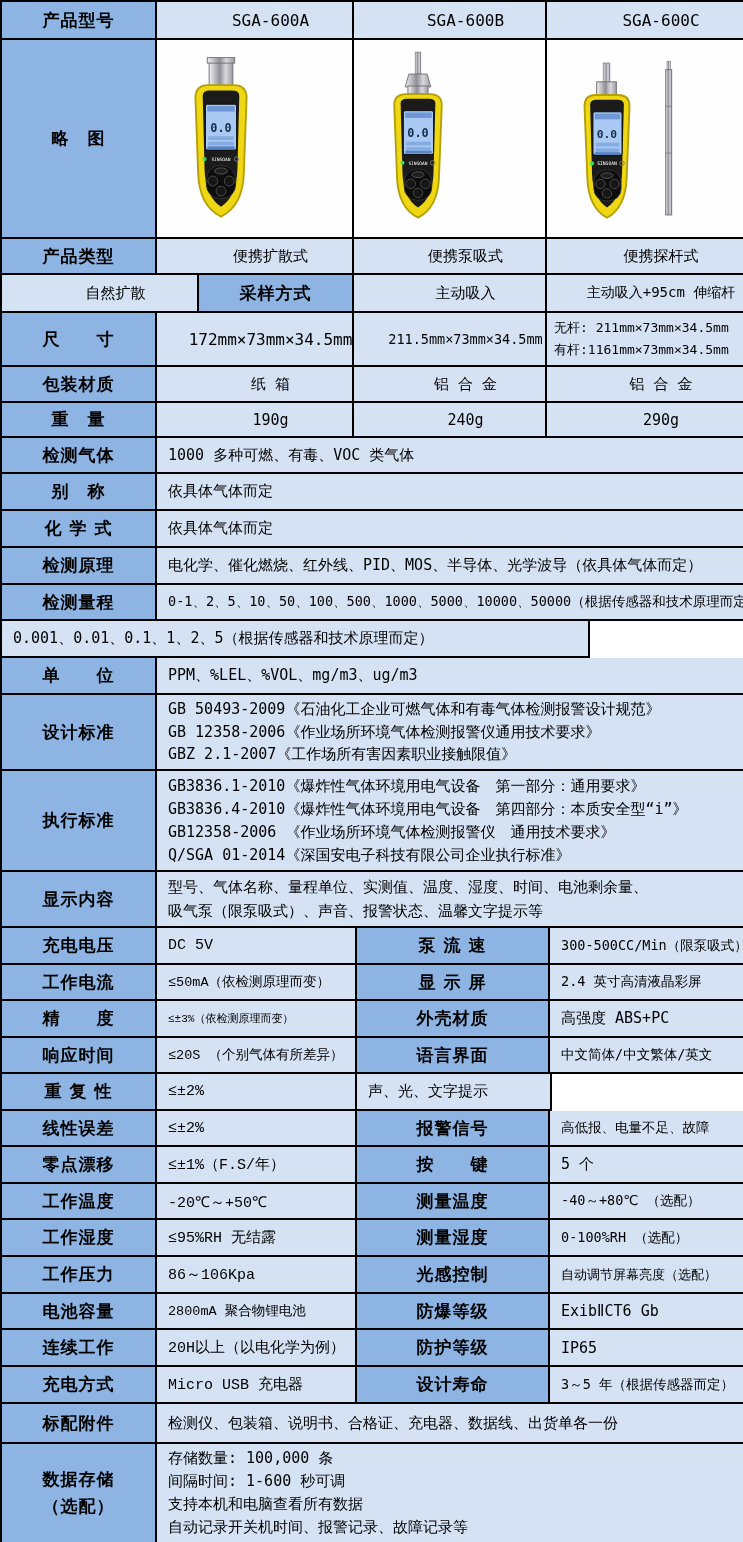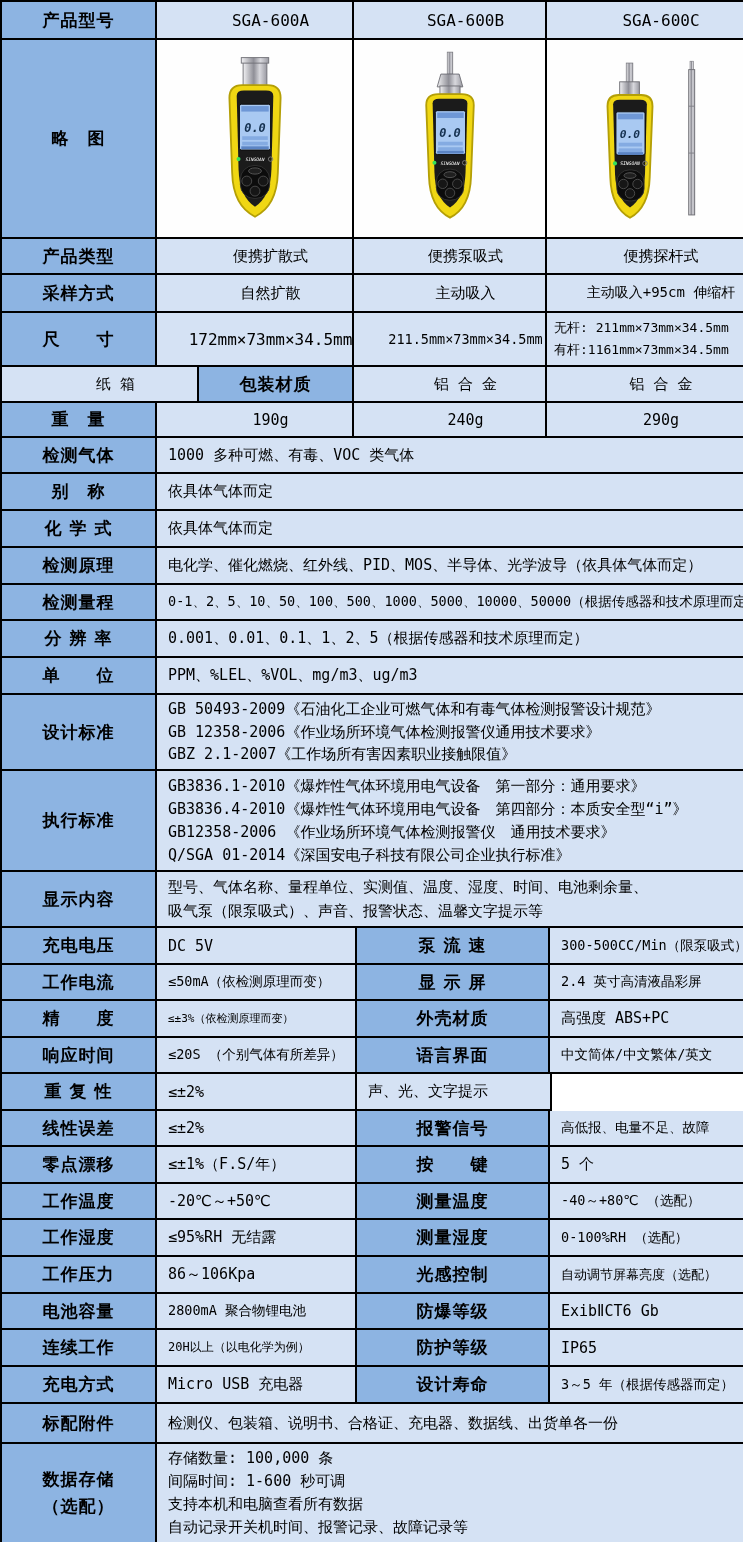--- a/index.html
+++ b/index.html
@@ -7,27 +7,27 @@
   .spec-table{width:745px;border-top:2px solid #000;border-left:2px solid #000;box-sizing:border-box;}
   .row{display:flex;width:743px;}
   .cell{box-sizing:border-box;border-right:2px solid #000;border-bottom:2px solid #000;
         display:flex;align-items:center;overflow:hidden;}
   .lbl{background:#8DB4E2;font-weight:bold;font-size:17px;justify-content:center;text-align:center;
        letter-spacing:1px;line-height:1.35;}
   .val{background:#D5E2F4;font-size:15px;font-family:"DejaVu Sans Mono","DejaVu Sans",monospace;
        white-space:nowrap;padding-left:32px;}
   .vc{justify-content:center;text-align:center;}
   .vl{justify-content:flex-start;padding-left:11px;padding-right:6px;text-align:left;}
-  .img-cell{background:#FEFEFE;justify-content:center;align-items:center;font-style:italic;}
+  .img-cell{background:#FEFEFE;justify-content:flex-start;align-items:center;}
   .w-lab{flex:0 0 155px;}
   .w-c2{flex:0 0 197px;}
   .w-c3{flex:0 0 193px;}
   .w-c4{flex:0 0 198px;}
   .w-full{flex:0 0 588px;}
-  .w-pv1{flex:0 0 200px;}
+  .w-pv1{flex:0 0 200px;font-family:Liberation Mono, monospace;}
   .w-pl2{flex:0 0 193px;}
   .w-pv2{flex:0 0 195px;}
   .multi{flex-direction:column;align-items:flex-start;justify-content:space-evenly;padding:3px 0 3px 11px;}
   .multi>div{white-space:nowrap;line-height:1.5;}
   .size-c{flex-direction:column;align-items:flex-start;justify-content:center;padding-left:7px;font-size:14px;}
   .size-c>div{white-space:nowrap;line-height:1.7;}
   .two-line{flex-direction:column;justify-content:center;line-height:1.6;}
   .model{font-family:"DejaVu Sans Mono","DejaVu Sans",monospace;font-size:16px;font-weight:normal;}
   svg text{font-family:"DejaVu Sans Mono",monospace;}
 </style>
@@ -150,39 +150,39 @@
   </div>
 
   <div class="row" style="height:36px">
     <div class="cell lbl w-lab">产品类型</div>
     <div class="cell val vc w-c2">便携扩散式</div>
     <div class="cell val vc w-c3">便携泵吸式</div>
     <div class="cell val vc w-c4">便携探杆式</div>
   </div>
 
   <div class="row" style="height:38px">
+    <div class="cell val vc w-c2">自然扩散</div>
     <div class="cell lbl w-lab">采样方式</div>
-    <div class="cell val vc w-c2">自然扩散</div>
     <div class="cell val vc w-c3">主动吸入</div>
     <div class="cell val vc w-c4" style="font-size:14px">主动吸入+95cm 伸缩杆</div>
   </div>
 
   <div class="row" style="height:54px">
     <div class="cell lbl w-lab">尺　　寸</div>
     <div class="cell val vc w-c2" style="font-size:16px">172mm×73mm×34.5mm</div>
     <div class="cell val vc w-c3" style="font-size:13.5px">211.5mm×73mm×34.5mm</div>
     <div class="cell val size-c w-c4" style="font-size:13px">
       <div>无杆: 211mm×73mm×34.5mm</div>
       <div>有杆:1161mm×73mm×34.5mm</div>
     </div>
   </div>
 
   <div class="row" style="height:36px">
+    <div class="cell lbl w-lab">包装材质</div>
     <div class="cell val vc w-c2">纸 箱</div>
-    <div class="cell lbl w-lab">包装材质</div>
     <div class="cell val vc w-c3">铝 合 金</div>
     <div class="cell val vc w-c4">铝 合 金</div>
   </div>
 
   <div class="row" style="height:35px">
     <div class="cell lbl w-lab">重　量</div>
     <div class="cell val vc w-c2">190g</div>
     <div class="cell val vc w-c3">240g</div>
     <div class="cell val vc w-c4">290g</div>
   </div>
@@ -201,21 +201,20 @@
   </div>
   <div class="row" style="height:37px">
     <div class="cell lbl w-lab">检测原理</div>
     <div class="cell val vl w-full">电化学、催化燃烧、红外线、PID、MOS、半导体、光学波导（依具体气体而定）</div>
   </div>
   <div class="row" style="height:36px">
     <div class="cell lbl w-lab">检测量程</div>
     <div class="cell val vl w-full" style="font-size:13.5px">0-1、2、5、10、50、100、500、1000、5000、10000、50000（根据传感器和技术原理而定）</div>
   </div>
   <div class="row" style="height:37px">
-    <div class="cell lbl w-lab">分 辨 率</div>
     <div class="cell val vl w-full">0.001、0.01、0.1、1、2、5（根据传感器和技术原理而定）</div>
   </div>
   <div class="row" style="height:37px">
     <div class="cell lbl w-lab">单　　位</div>
     <div class="cell val vl w-full">PPM、%LEL、%VOL、mg/m3、ug/m3</div>
   </div>
 
   <div class="row" style="height:76px">
     <div class="cell lbl w-lab">设计标准</div>
     <div class="cell val multi w-full">
@@ -303,21 +302,21 @@
     <div class="cell val vl w-pv2" style="font-size:13px">自动调节屏幕亮度（选配）</div>
   </div>
   <div class="row" style="height:36px">
     <div class="cell lbl w-lab">电池容量</div>
     <div class="cell val vl w-pv1" style="font-size:13.5px">2800mA 聚合物锂电池</div>
     <div class="cell lbl w-pl2">防爆等级</div>
     <div class="cell val vl w-pv2">ExibⅡCT6 Gb</div>
   </div>
   <div class="row" style="height:37px">
     <div class="cell lbl w-lab">连续工作</div>
-    <div class="cell val vl w-pv1" style="font-size:12px">20H以上（以电化学为例）</div>
+    <div class="cell val vl w-pv1" style="font-size:15px">20H以上（以电化学为例）</div>
     <div class="cell lbl w-pl2">防护等级</div>
     <div class="cell val vl w-pv2">IP65</div>
   </div>
   <div class="row" style="height:37px">
     <div class="cell lbl w-lab">充电方式</div>
     <div class="cell val vl w-pv1">Micro USB 充电器</div>
     <div class="cell lbl w-pl2">设计寿命</div>
     <div class="cell val vl w-pv2" style="font-size:13.5px">3～5 年（根据传感器而定）</div>
   </div>
 

